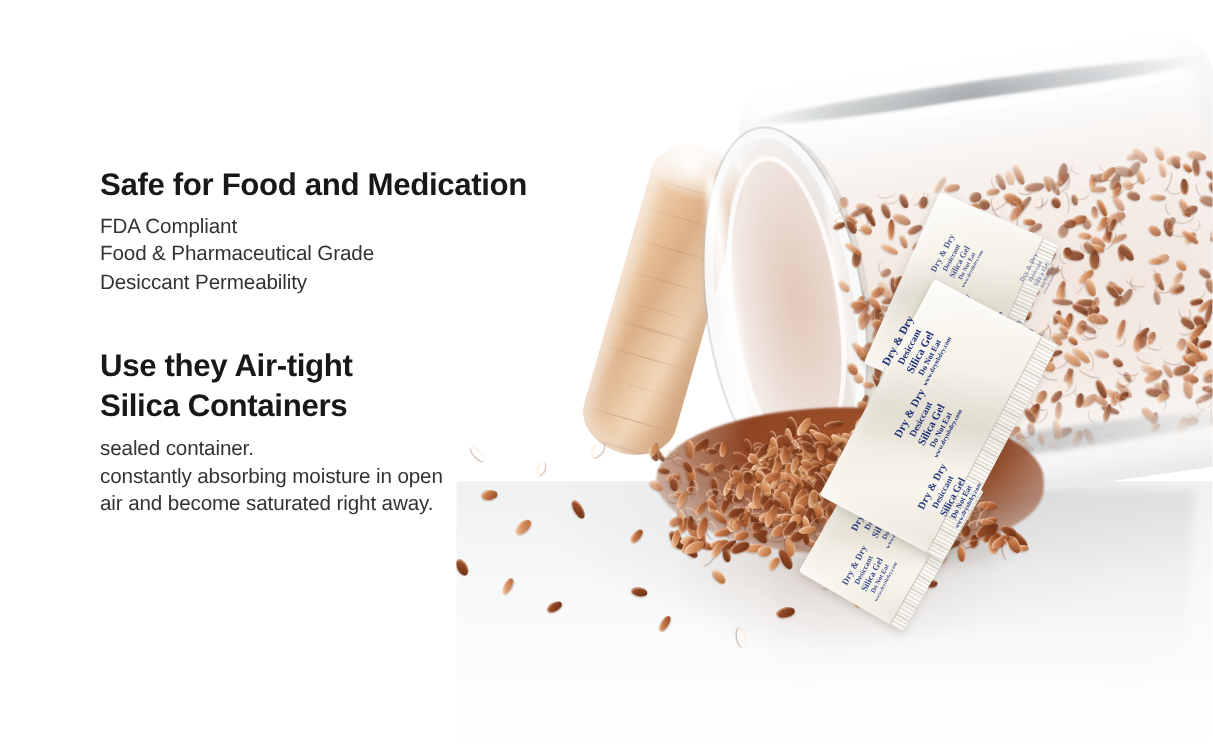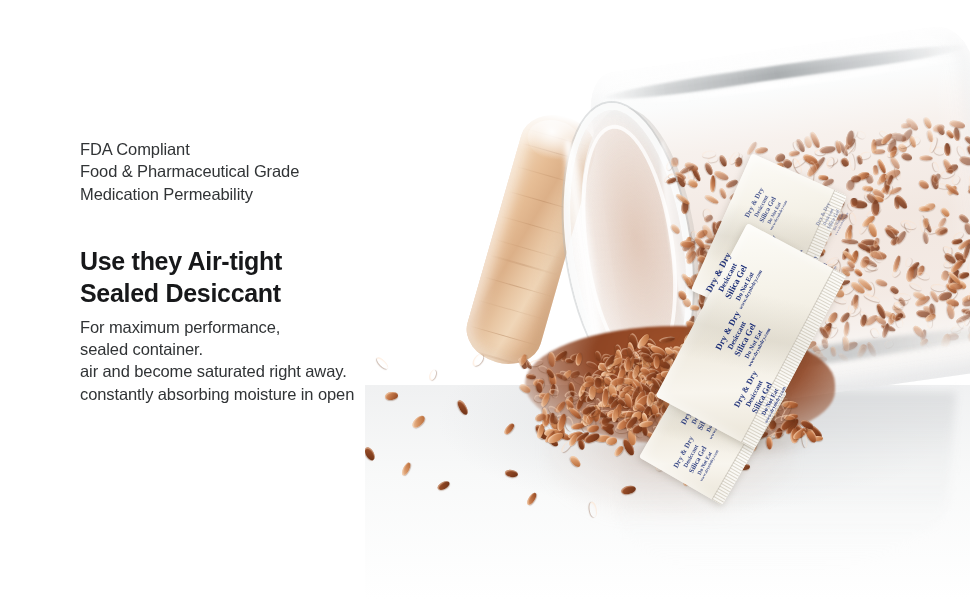--- a/index.html
+++ b/index.html
@@ -1582,32 +1582,32 @@
         <div class="l3">Silica Gel</div>
         <div class="l4">Do Not Eat</div>
         <div class="l5">www.drynbdry.com</div>
       </div>
     </div>
 </div>
 
 <div class="text-panel">
 
   <div class="block block-one">
+    <div class="heading">Safe for Food and Medication</div>
     <div class="bullets">
       <div class="bullet-line">FDA Compliant</div>
       <div class="bullet-line">Food &amp; Pharmaceutical Grade</div>
-      <div class="bullet-line">Medication Permeability</div>
+      <div class="bullet-line">Desiccant Permeability</div>
     </div>
   </div>
 
   <div class="block block-two">
     <div class="heading">
       <div>Use they Air-tight</div>
-      <div>Sealed Desiccant</div>
+      <div>Silica Containers</div>
     </div>
     <div class="body-para">
-      <div class="para-line">For maximum performance,</div>
       <div class="para-line">sealed container.</div>
+      <div class="para-line">constantly absorbing moisture in open</div>
       <div class="para-line">air and become saturated right away.</div>
-      <div class="para-line">constantly absorbing moisture in open</div>
     </div>
   </div>
 </div>
 
 </body></html>

